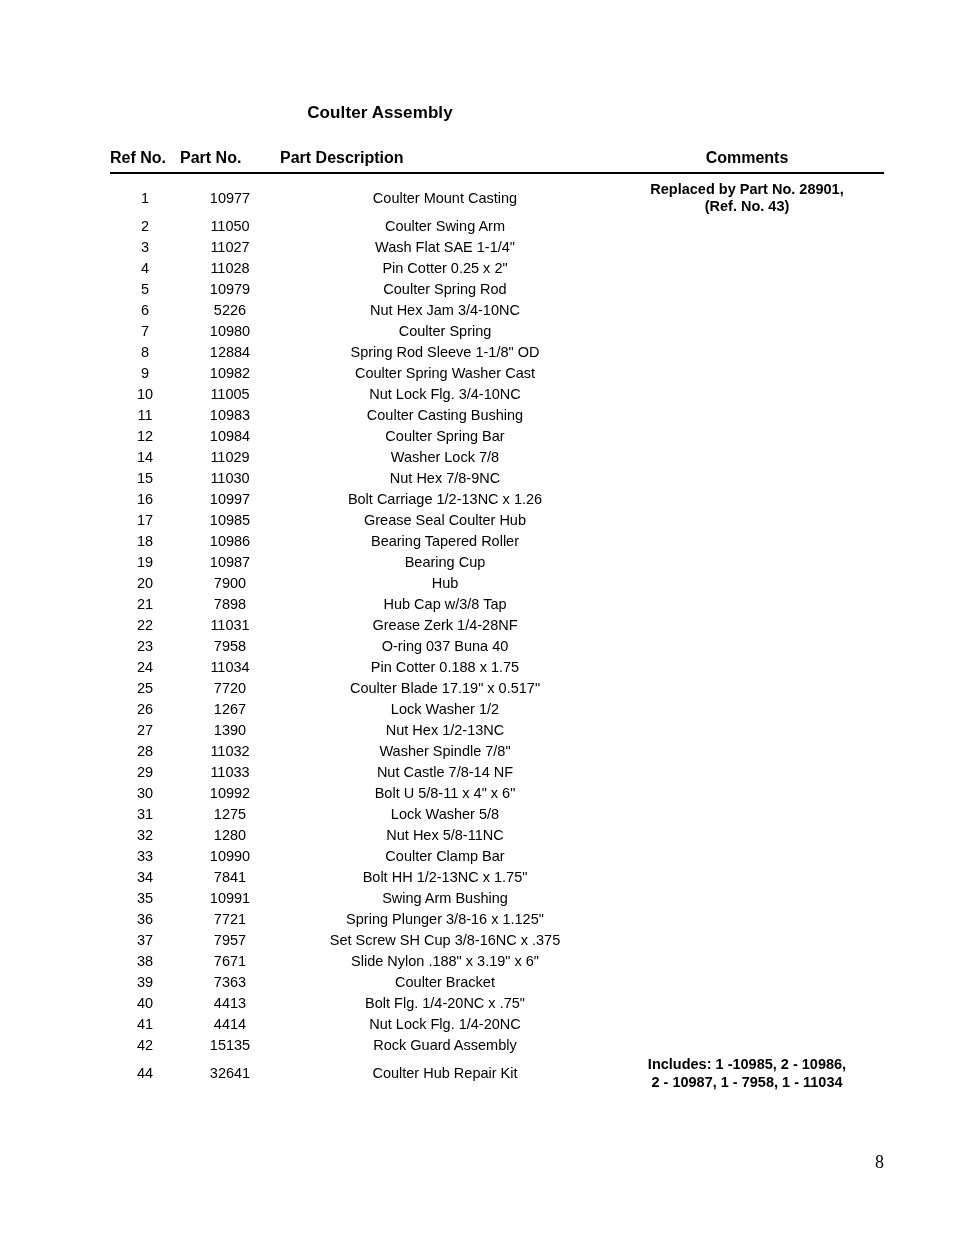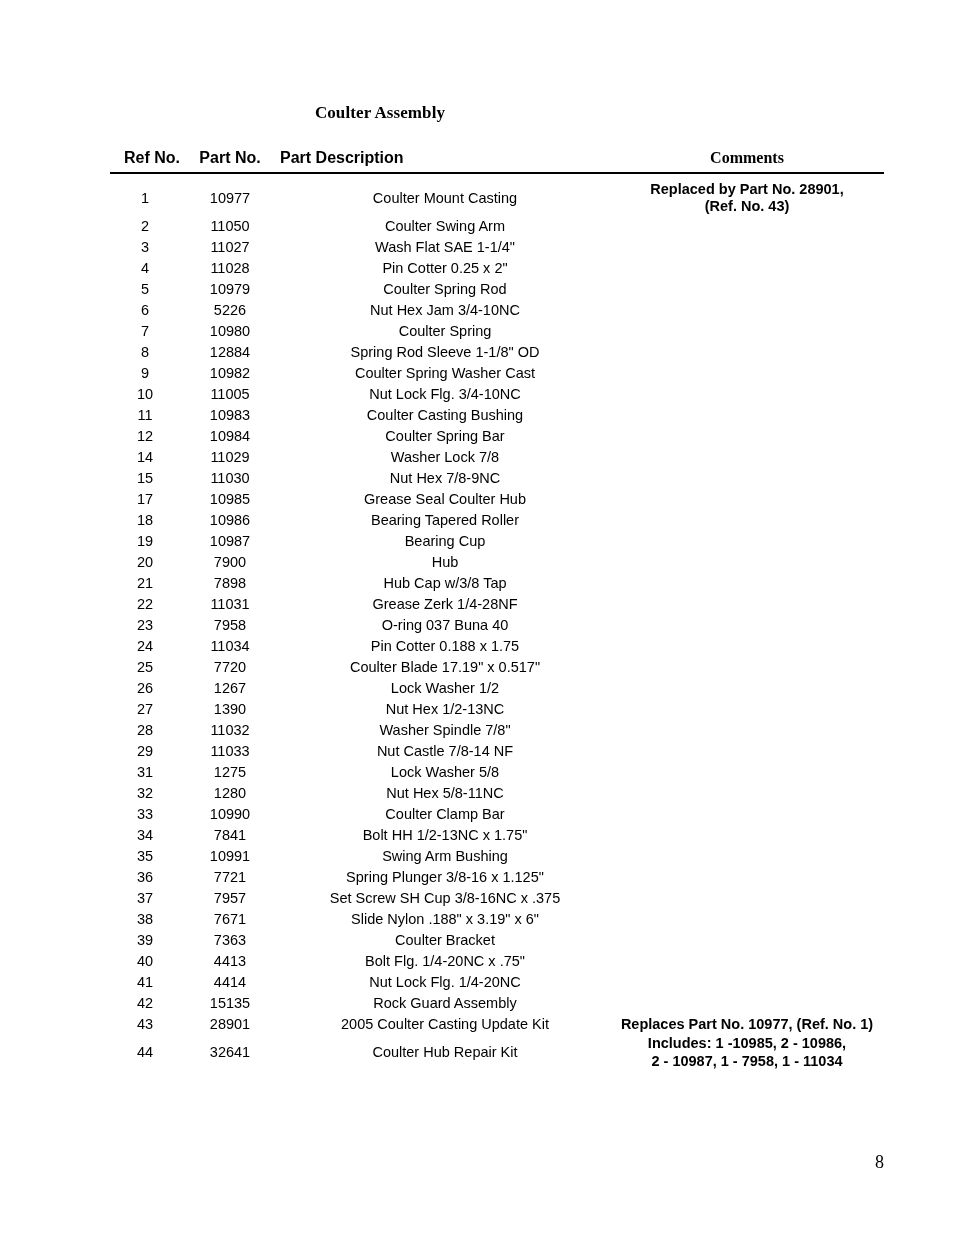--- a/index.html
+++ b/index.html
@@ -24,21 +24,20 @@
   
   .doc-title {
     position: absolute;
     left: 0;
     top: 103px;
     width: 760px;
     text-align: center;
     font-size: 17px;
     font-weight: bold;
     letter-spacing: 0.1px;
-    font-family: Liberation Serif, serif;
   }
 
   
   .parts-table {
     position: absolute;
     left: 110px;
     top: 150px;
     width: 774px;
     border-collapse: collapse;
     table-layout: fixed;
@@ -50,24 +49,24 @@
 
   .parts-table thead th {
     font-size: 16px;
     font-weight: bold;
     padding: 0 0 5px 0;
     border-bottom: 2.2px solid #000000;
     vertical-align: bottom;
     line-height: 1.05;
     white-space: nowrap;
   }
-  th.h-ref  { text-align: right;   padding-left: 2px; }
-  th.h-part { text-align: center;   padding-left: 0; margin-top: 8px; }
+  th.h-ref  { text-align: left;   padding-left: 2px; }
+  th.h-part { text-align: left;   padding-left: 0; margin-top: 8px; }
   th.h-desc { text-align: left; }
-  th.h-comm { text-align: center; font-family: Liberation Serif, serif; }
+  th.h-comm { text-align: center; }
 
   .parts-table tbody td {
     font-size: 14.5px;
     line-height: 1.22;
     padding: 0;
     height: 21px;
     vertical-align: middle;
     text-align: center;
     white-space: nowrap;
   }
@@ -200,20 +199,26 @@
           <td>Washer Lock 7/8</td>
           <td class="c-comment"></td>
         </tr>
         <tr>
           <td>15</td>
           <td>11030</td>
           <td>Nut Hex 7/8-9NC</td>
           <td class="c-comment"></td>
         </tr>
         <tr>
+          <td>16</td>
+          <td>10997</td>
+          <td>Bolt Carriage 1/2-13NC x 1.26</td>
+          <td class="c-comment"></td>
+        </tr>
+        <tr>
           <td>17</td>
           <td>10985</td>
           <td>Grease Seal Coulter Hub</td>
           <td class="c-comment"></td>
         </tr>
         <tr>
           <td>18</td>
           <td>10986</td>
           <td>Bearing Tapered Roller</td>
           <td class="c-comment"></td>
@@ -278,20 +283,26 @@
           <td>Washer Spindle 7/8"</td>
           <td class="c-comment"></td>
         </tr>
         <tr>
           <td>29</td>
           <td>11033</td>
           <td>Nut Castle 7/8-14 NF</td>
           <td class="c-comment"></td>
         </tr>
         <tr>
+          <td>30</td>
+          <td>10992</td>
+          <td>Bolt U 5/8-11 x 4" x 6"</td>
+          <td class="c-comment"></td>
+        </tr>
+        <tr>
           <td>31</td>
           <td>1275</td>
           <td>Lock Washer 5/8</td>
           <td class="c-comment"></td>
         </tr>
         <tr>
           <td>32</td>
           <td>1280</td>
           <td>Nut Hex 5/8-11NC</td>
           <td class="c-comment"></td>
@@ -348,28 +359,20 @@
           <td>41</td>
           <td>4414</td>
           <td>Nut Lock Flg. 1/4-20NC</td>
           <td class="c-comment"></td>
         </tr>
         <tr>
           <td>42</td>
           <td>15135</td>
           <td>Rock Guard Assembly</td>
           <td class="c-comment"></td>
-        </tr>
-        <tr>
-          <td>43</td>
-          <td>28901</td>
-          <td>2005 Coulter Casting Update Kit</td>
-          <td class="c-comment">
-            <span class="line">Replaces Part No. 10977, (Ref. No. 1)</span>
-          </td>
         </tr>
         <tr class="tall">
           <td>44</td>
           <td>32641</td>
           <td>Coulter Hub Repair Kit</td>
           <td class="c-comment">
             <span class="line">Includes: 1 -10985, 2 - 10986,</span>
             <span class="line">2 - 10987, 1 - 7958, 1 - 11034</span>
           </td>
         </tr>

